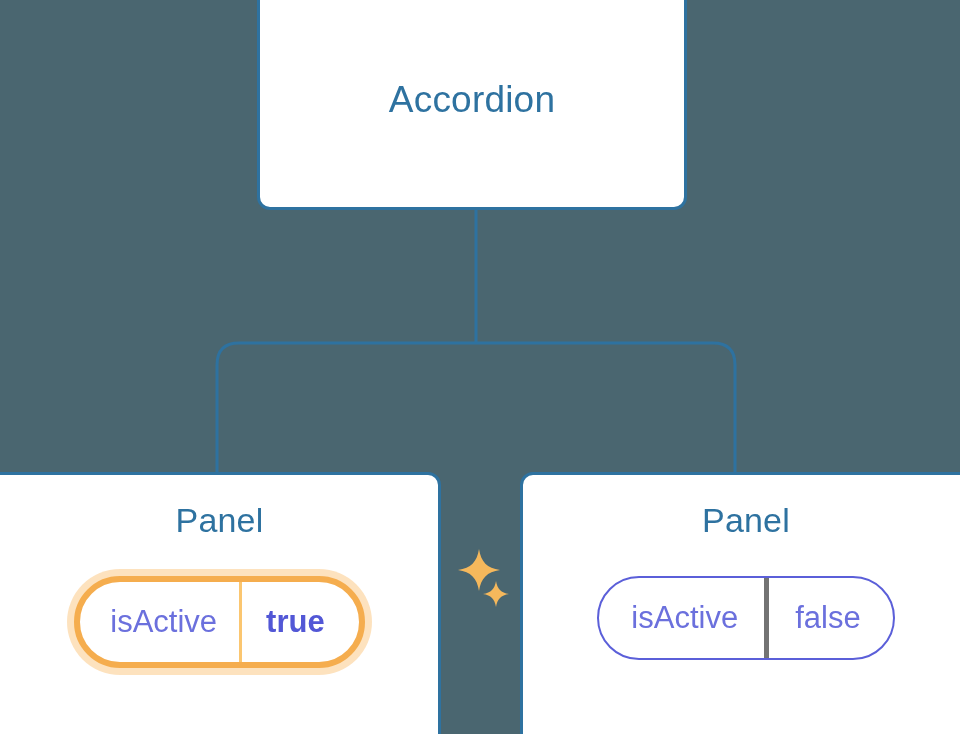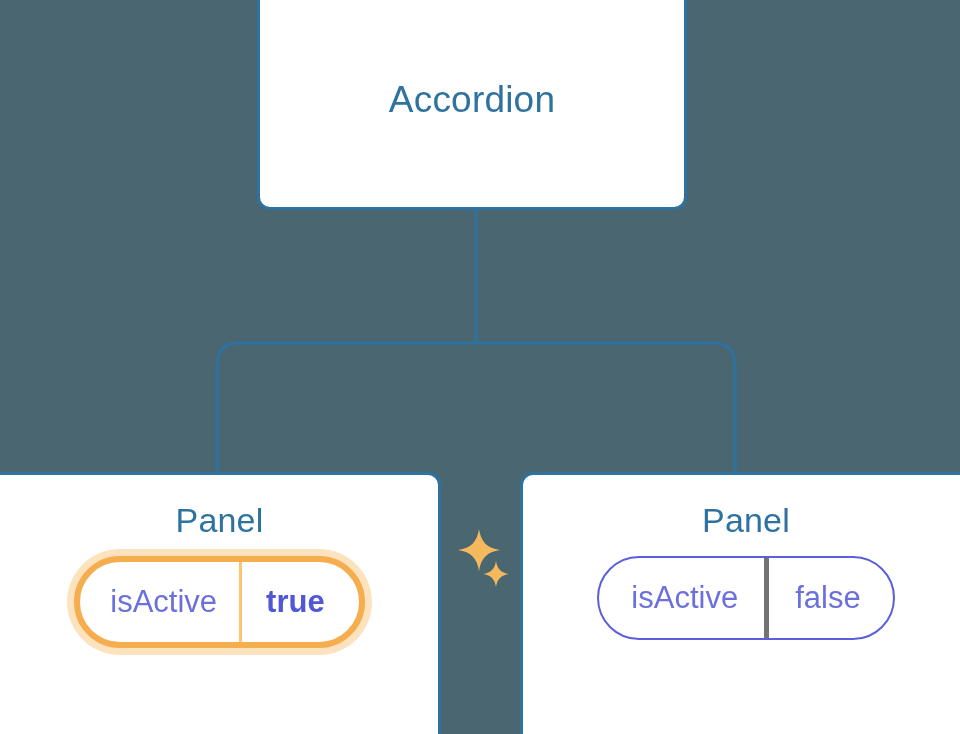--- a/index.html
+++ b/index.html
@@ -88,21 +88,21 @@
     font-size: 34px;
     margin-left: 10px;
   }
   #panel-node-right .node-title {
     font-size: 34px;
   }
 
   
   .pill-wrap {
     position: relative;
-    margin-top: 16px;
+    margin-top: 36px;
   }
   #panel-node-left .pill-wrap { margin-left: 10px; }
 
   .pill {
     position: relative;
     display: flex;
     align-items: stretch;
     background: #ffffff;
     border: 2px solid #5b5fd9;
     border-radius: 999px;

